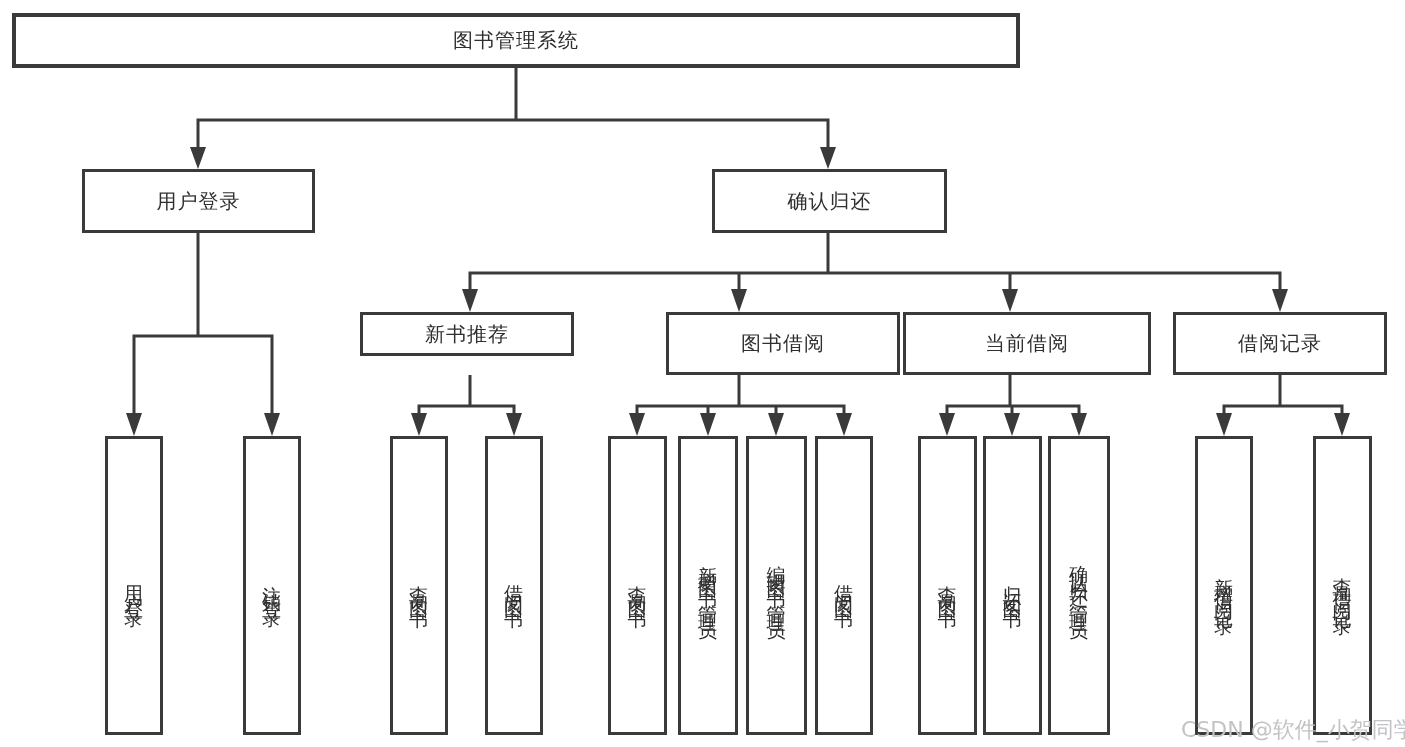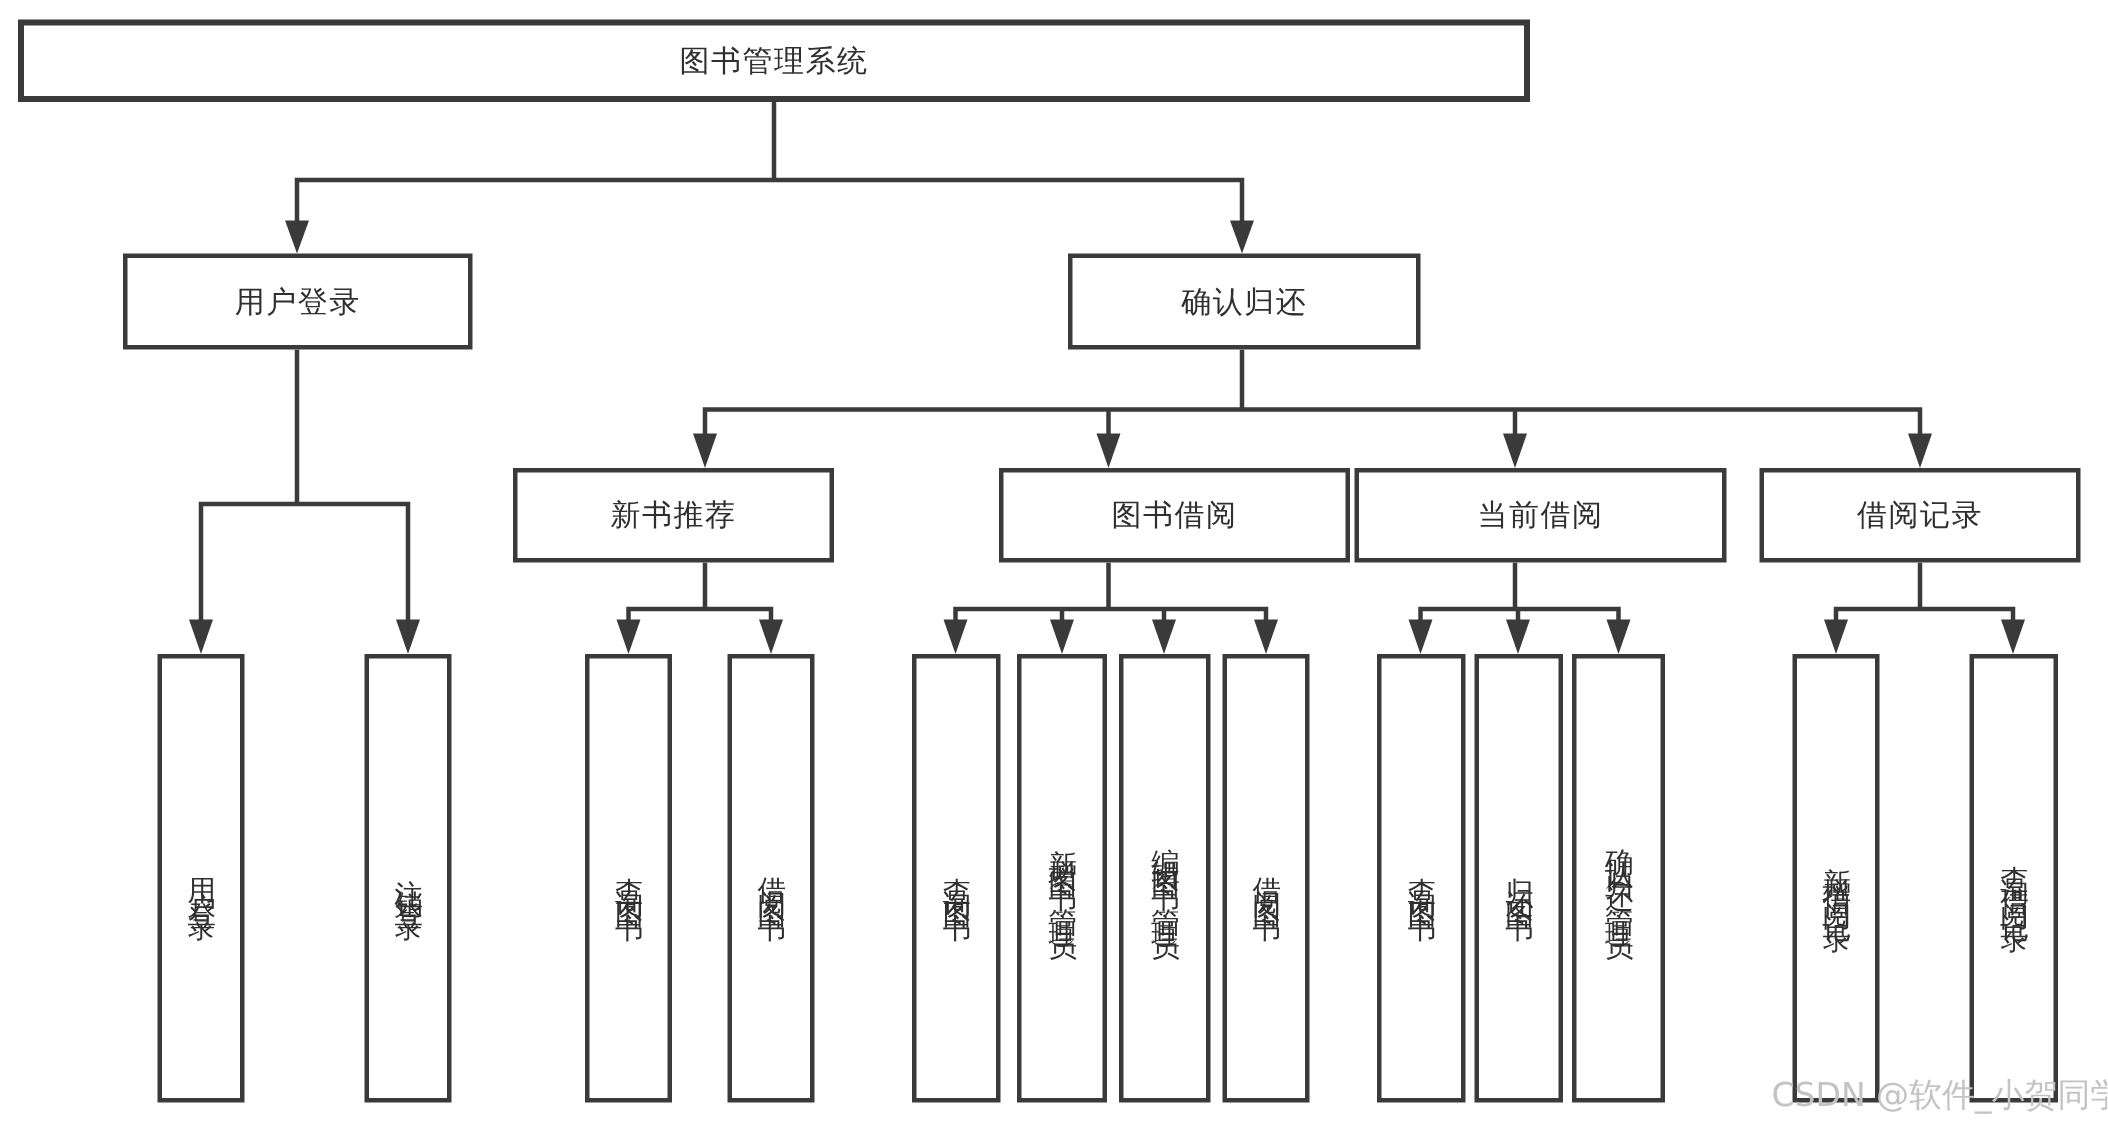--- a/index.html
+++ b/index.html
@@ -43,21 +43,21 @@
   .leaf span {
     writing-mode: vertical-rl;
     text-orientation: mixed;
     letter-spacing: 8px;
     line-height: 1;
   }
   
   #n-root  { left: 12px;   top: 13px;  width: 1008px; height: 55px; }
   #n-l2-0  { left: 82px;   top: 169px; width: 233px;  height: 64px; }
   #n-l2-1  { left: 712px;  top: 169px; width: 235px;  height: 64px; }
-  #n-l3-0  { left: 342px;  top: 312px; width: 214px;  height: 63px; font-family: Liberation Serif, serif; }
+  #n-l3-0  { left: 360px;  top: 312px; width: 214px;  height: 44px; font-family: Liberation Serif, serif; }
   #n-l3-1  { left: 666px;  top: 312px; width: 234px;  height: 63px; }
   #n-l3-2  { left: 903px;  top: 312px; width: 248px;  height: 63px; text-align: right; }
   #n-l3-3  { left: 1173px; top: 312px; width: 214px;  height: 63px; }
   #lf-a0 { left: 105px;  width: 58px; }
   #lf-a1 { left: 243px;  width: 58px; }
   #lf-b0 { left: 390px;  width: 58px; }
   #lf-b1 { left: 485px;  width: 58px; }
   #lf-c0 { left: 608px;  width: 59px; }
   #lf-c1 { left: 678px;  width: 60px; }
   #lf-c2 { left: 746px;  width: 61px; }

